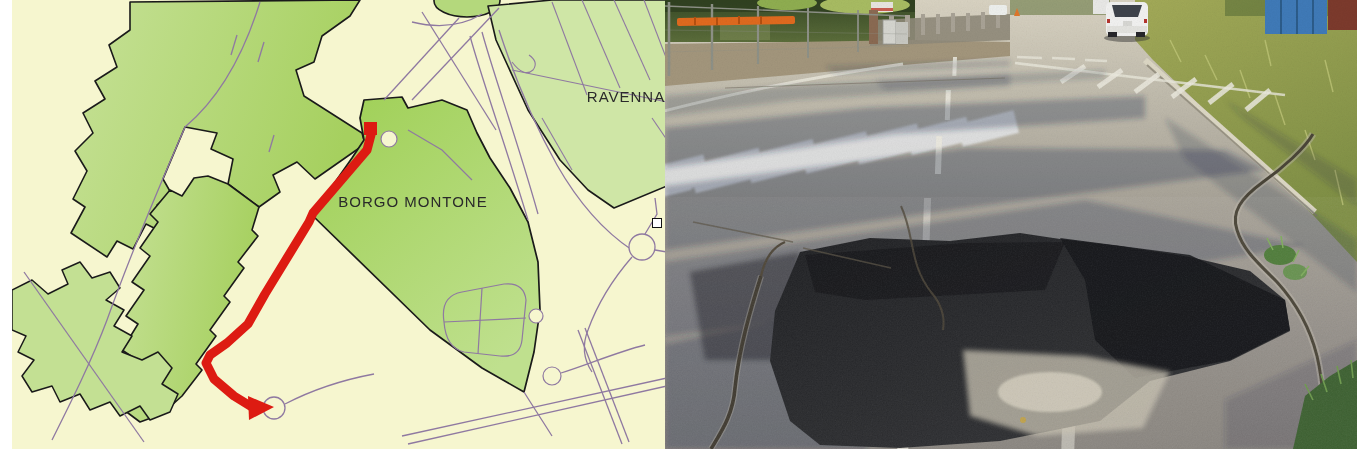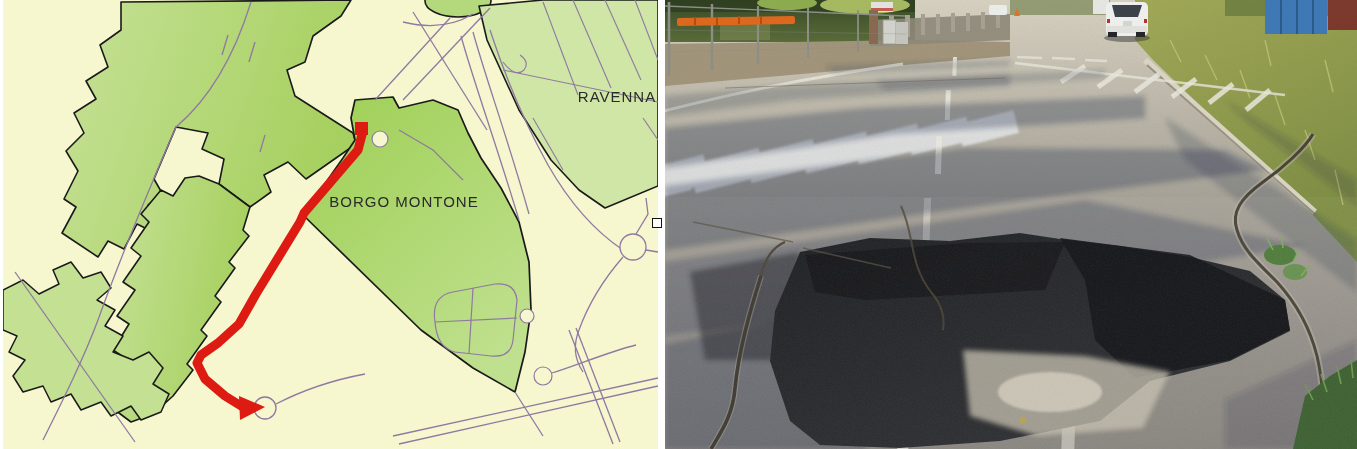--- a/index.html
+++ b/index.html
@@ -1,18 +1,18 @@
 <!DOCTYPE html>
 <html><head>
 <meta charset="utf-8">
 <style>
   html,body{margin:0;padding:0;background:#ffffff;}
   .fig{position:relative;width:1357px;height:449px;background:#ffffff;overflow:hidden;
        font-family:"Liberation Sans", sans-serif;}
-  .map-panel{position:absolute;left:3px;top:0;width:655px;height:449px;}
+  .map-panel{position:absolute;left:12px;top:0;width:655px;height:449px;}
   .photo-panel{position:absolute;left:665px;top:0;width:692px;height:449px;}
   svg{display:block;}
   .map-label{font-family:"Liberation Sans", sans-serif;font-size:15px;fill:#2a2a2a;letter-spacing:1px;}
   .sel-handle{position:absolute;left:652px;top:218px;width:8px;height:8px;background:#ffffff;border:1.5px solid #111;}
 </style>
 </head>
 <body>
 
 <div class="fig">
 

